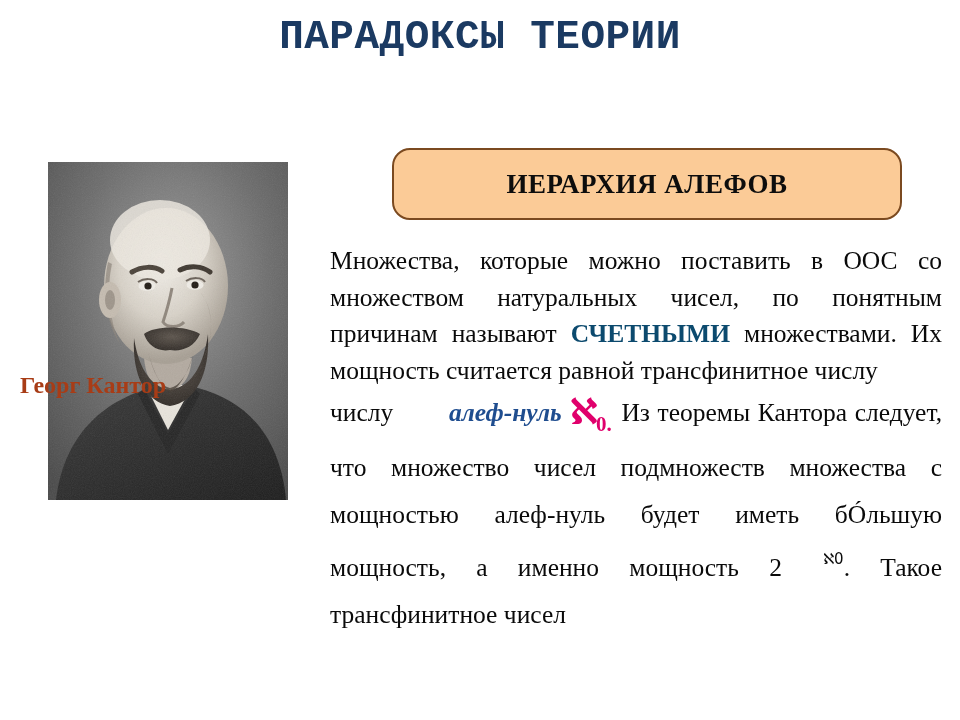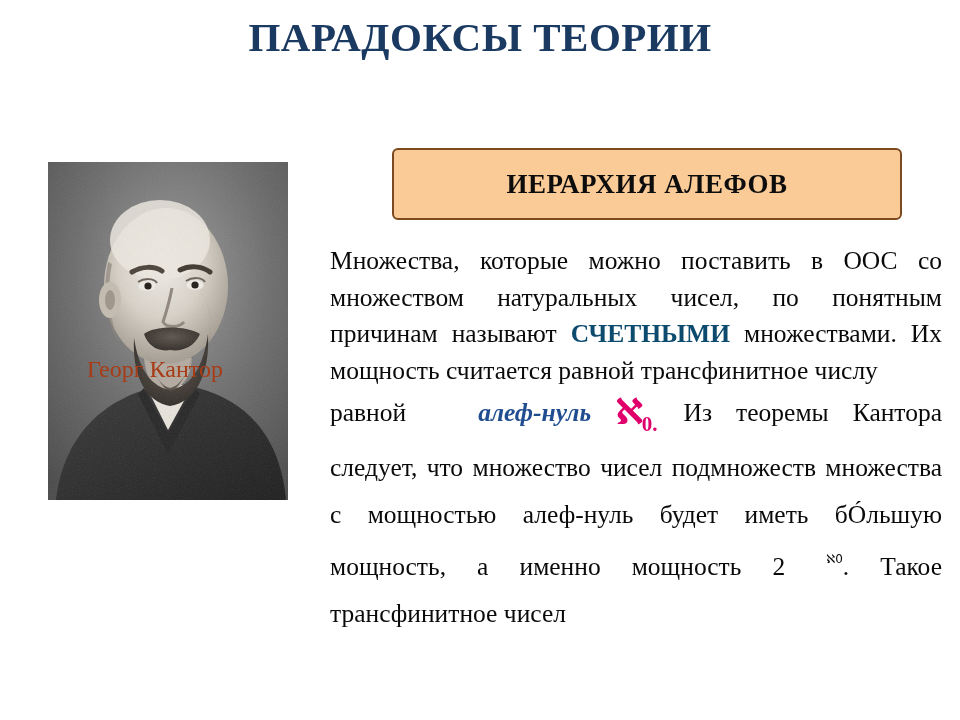--- a/index.html
+++ b/index.html
@@ -17,21 +17,21 @@
   }
 
   
   #slide-title {
     position: absolute;
     left: 60px;
     top: 14px;
     width: 840px;
     text-align: center;
     color: #1b3a62;
-    font-family: Liberation Serif, serif;
+    font-family: Liberation Mono, monospace;
     font-weight: bold;
     font-size: 41px;
     line-height: 1.17;
     letter-spacing: 0.5px;
   }
 
   
   #portrait-figure {
     position: absolute;
     left: 48px;
@@ -45,41 +45,41 @@
     display: block;
     background: #6e6e6e;
     position: relative;
     overflow: hidden;
   }
   #portrait-photo svg { display: block; width: 100%; height: 100%; }
 
   #portrait-caption {
     position: absolute;
     left: 20px;
-    top: 356px;
+    top: 372px;
     width: 270px;
-    text-align: center;
+    text-align: left;
     color: #a83c16;
     font-family: "Liberation Serif", "DejaVu Serif", serif;
-    font-weight: normal;
+    font-weight: bold;
     font-size: 24px;
     white-space: nowrap;
   }
 
   
   #heading-box {
     position: absolute;
     left: 392px;
     top: 148px;
     width: 510px;
     height: 72px;
     box-sizing: border-box;
     background: #fbcb97;
     border: 2px solid #7b4a20;
-    border-radius: 6px;
+    border-radius: 18px;
     display: flex;
     align-items: center;
     justify-content: center;
   }
   #heading-box-label {
     color: #0d0d0d;
     font-family: "Liberation Serif", "DejaVu Serif", serif;
     font-weight: bold;
     font-size: 27px;
     letter-spacing: 0.5px;
@@ -127,21 +127,21 @@
     color: #e0006c;
     font-weight: bold;
     font-size: 21px;
     vertical-align: sub;
     position: relative;
     top: 4px;
     left: -2px;
   }
   .pow-base { font-size: 25.5px; }
   .pow-sup {
-    font-size: 12px;
+    font-size: 15px;
     vertical-align: super;
     position: relative;
     top: -2px;
     font-family: "DejaVu Sans", sans-serif;
     margin-left: 41px;
   }
 </style>
 </head>
 <body>
 
@@ -228,17 +228,17 @@
   <span id="heading-box-label">ИЕРАРХИЯ АЛЕФОВ</span>
 </div>
 
 <div id="body-text">
 
   <p>
     <span>Множества, которые можно поставить в ООС со множеством натуральных чисел, по понятным причинам называют </span><span class="kw-green">СЧЕТНЫМИ</span><span> множествами. Их мощность считается равной трансфинитное числу</span>
   </p>
 
   <p class="tall">
-    <span>равной </span><span class="kw-blue">алеф-нуль</span>&nbsp;<span class="aleph">ℵ</span><span class="aleph-sub">0.</span><span> Из теоремы Кантора следует, что множество чисел подмножеств множества с мощностью алеф-нуль будет иметь бÓльшую мощность,   а именно мощность </span><span class="pow-base">2</span><span class="pow-sup">ℵ0</span><span>. Такое трансфинитное чисел</span>
+    <span>числу </span><span class="kw-blue">алеф-нуль</span>&nbsp;<span class="aleph">ℵ</span><span class="aleph-sub">0.</span><span> Из теоремы Кантора следует, что множество чисел подмножеств множества с мощностью алеф-нуль будет иметь бÓльшую мощность,   а именно мощность </span><span class="pow-base">2</span><span class="pow-sup">ℵ0</span><span>. Такое трансфинитное чисел</span>
   </p>
 
 
 </div>
 
 </body></html>

